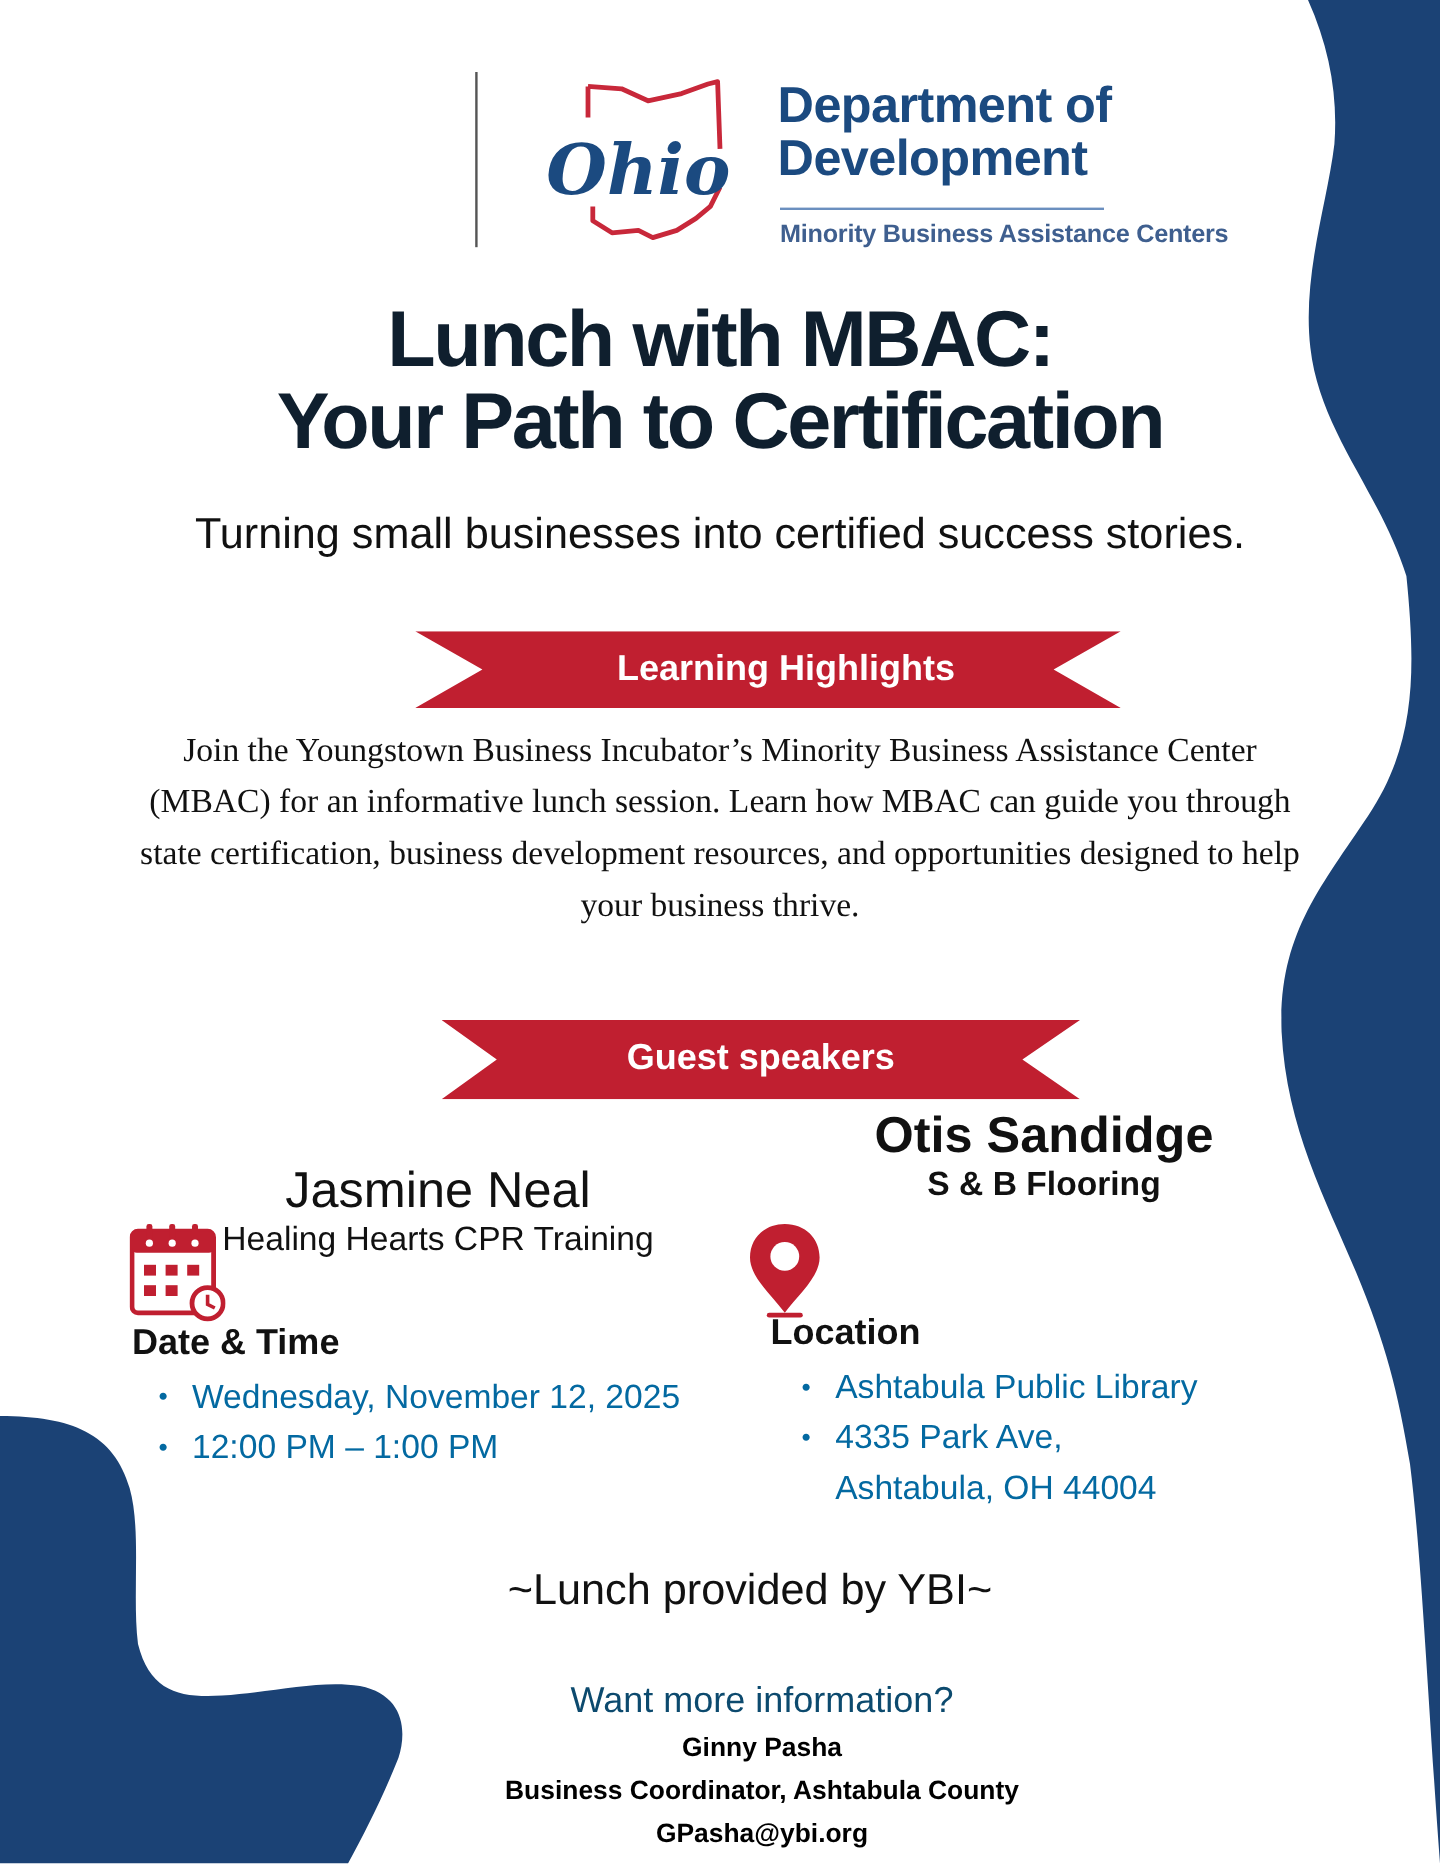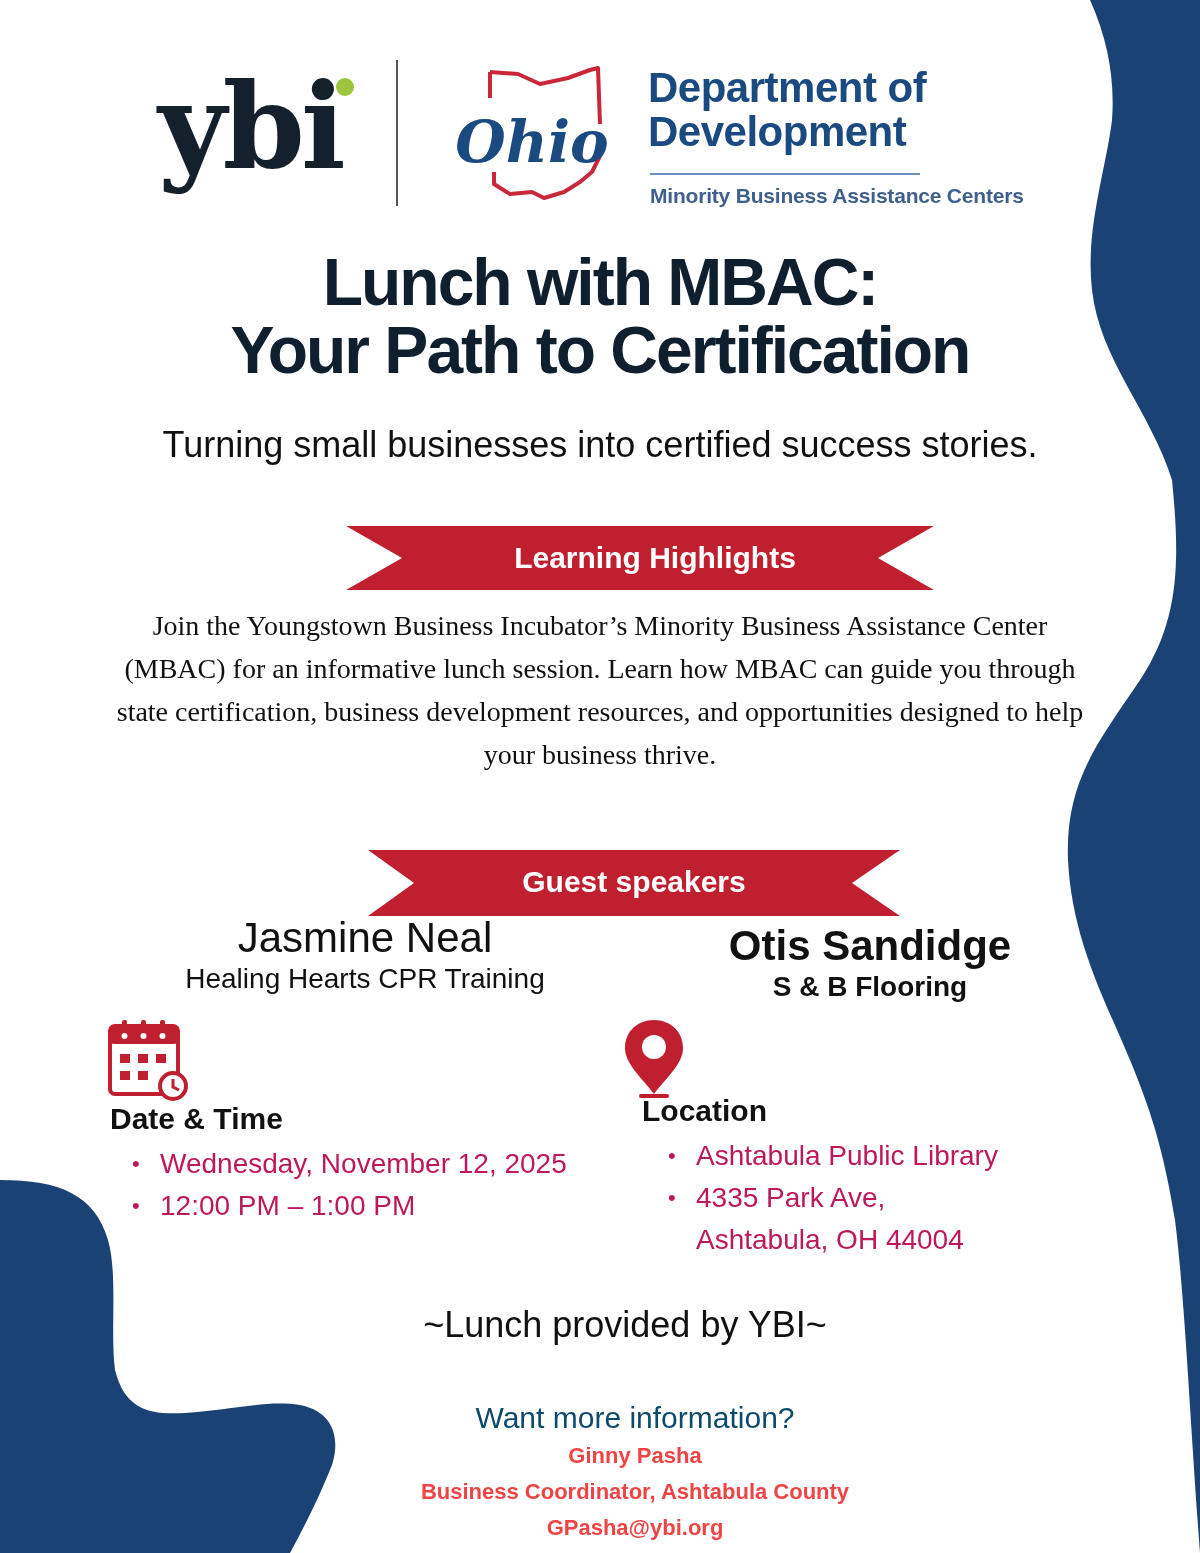--- a/index.html
+++ b/index.html
@@ -33,57 +33,53 @@
   .ribbon-1 .ribbon-label { line-height: 64px; padding-left: 30px; box-sizing: border-box; }
   .ribbon-2 { left: 368px; top: 850px; width: 532px; height: 66px; }
   .ribbon-2 .ribbon-label { line-height: 64px; padding-left: 0px; }
 
   .description { left: 110px; top: 604px; width: 980px; text-align: center; font-size: 28px; line-height: 43px; color: #111; font-family: Liberation Serif, serif; }
 
   
   .speaker { position: absolute; text-align: center; }
   .speaker-name { font-size: 42px; line-height: 48px; color: #111; }
   .speaker-org { font-size: 28px; line-height: 34px; color: #111; }
-  .speaker-1 { left: 160px; top: 914px; width: 410px; }
+  .speaker-1 { left: 160px; top: 968px; width: 410px; }
   .speaker-2 { left: 670px; top: 922px; width: 400px; font-weight: bold; }
 
   
   .section-heading { font-weight: bold; font-size: 30px; color: #111; }
   .date-heading { left: 110px; top: 1102px; }
   .loc-heading { left: 642px; top: 1094px; }
   .detail-list { margin: 0; padding: 0; list-style: none; }
-  .detail-list li { position: relative; font-size: 28px; line-height: 42px; padding-left: 28px; color: #be185d; }
+  .detail-list li { position: relative; font-size: 28px; line-height: 42px; padding-left: 28px; color: #0369a1; }
   .detail-list li.bullet::before { content: "\2022"; position: absolute; left: 0; top: 0; font-size: 22px; }
   .date-list { left: 132px; top: 1143px; }
   .loc-list { left: 668px; top: 1135px; }
 
   .calendar-icon { left: 108px; top: 1018px; width: 80px; height: 84px; }
   .pin-icon { left: 622px; top: 1018px; width: 64px; height: 82px; }
 
   .lunch-note { left: 0; top: 1304px; width: 1250px; text-align: center; font-size: 36px; color: #111; }
   .contact { left: 300px; top: 1398px; width: 670px; text-align: center; }
   .contact-q { font-size: 30px; line-height: 40px; color: #0c4a6e; padding-left: 0; }
-  .contact-line { font-size: 22px; font-weight: bold; line-height: 36px; color: #ef4444; }
+  .contact-line { font-size: 22px; font-weight: bold; line-height: 36px; color: #000000; }
 </style>
 </head>
 <body>
 
 <svg class="bg-shapes" viewBox="0 0 1200 1553" xmlns="http://www.w3.org/2000/svg">
 
   <path d="M1090,0 C1108,40 1115,80 1112,120 C1106,170 1085,230 1092,290 C1100,360 1150,410 1172,480 C1180,560 1180,620 1140,680 C1100,740 1065,780 1068,860 C1072,940 1105,1000 1130,1060 C1155,1120 1165,1160 1175,1220 C1185,1300 1190,1420 1200,1553 L1200,0 Z" fill="#1b4275"></path>
 
   <path d="M0,1180 C60,1180 95,1195 108,1240 C118,1275 110,1330 115,1370 C125,1410 150,1415 185,1413 C230,1410 265,1400 300,1405 C335,1412 340,1440 332,1465 C318,1500 305,1525 290,1553 L0,1553 Z" fill="#1b4275"></path>
 </svg>
 
 <div class="content">
 
-  <div class="abs ybi-logo">
-    <span class="ybi-text">ybi</span>
-    <span class="ybi-dot"></span>
-  </div>
 
   <div class="abs vdivider"></div>
 
   <svg class="abs ohio-logo" viewBox="0 0 185 144" xmlns="http://www.w3.org/2000/svg">
     <path d="M50,8 L50,34 M50,8 L78,10 L100,20 L128,14 L150,6 L158,4 L160,60 M160,92 L152,108 L140,118 L124,128 L104,134 L92,128 L70,130 L54,120 L54,108" fill="none" stroke="#c8283a" stroke-width="4" stroke-linejoin="round"></path>
     <text x="92" y="98" text-anchor="middle" font-family="DejaVu Serif, serif" font-style="italic" font-weight="bold" font-size="58" fill="#1b4a80">Ohio</text>
   </svg>
 
   <div class="abs dept-title">
     <div>Department of</div>

